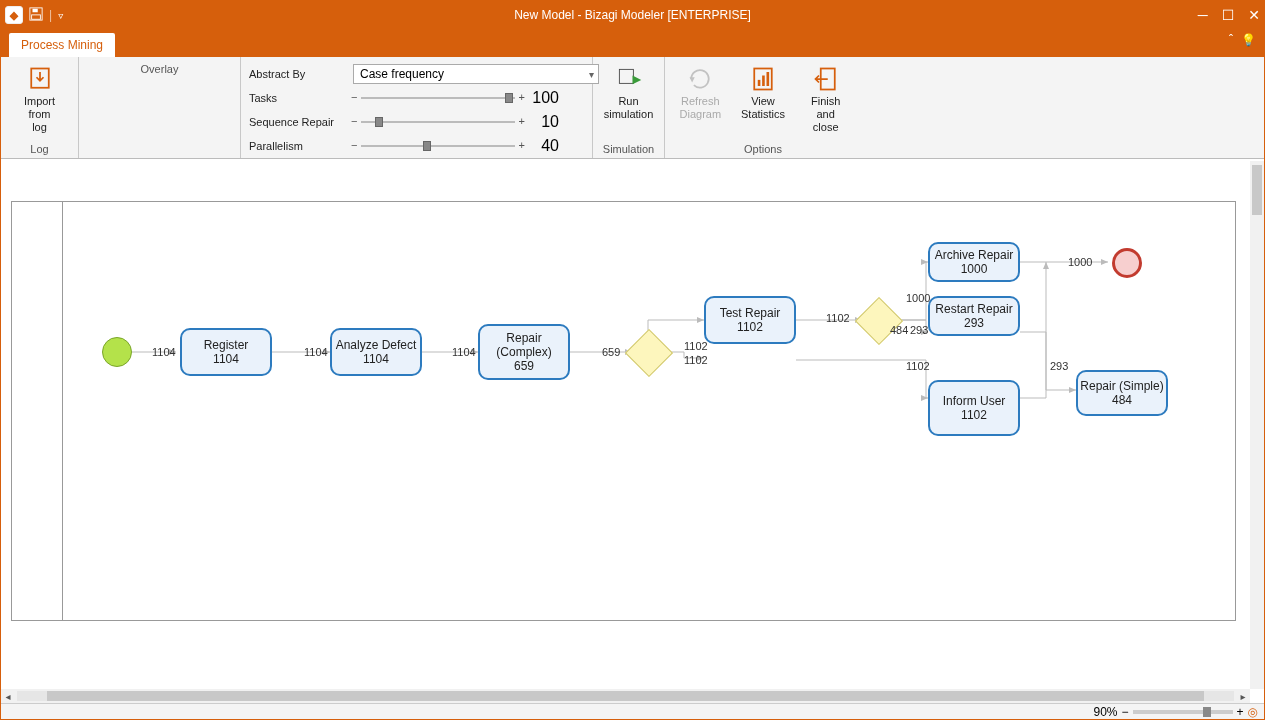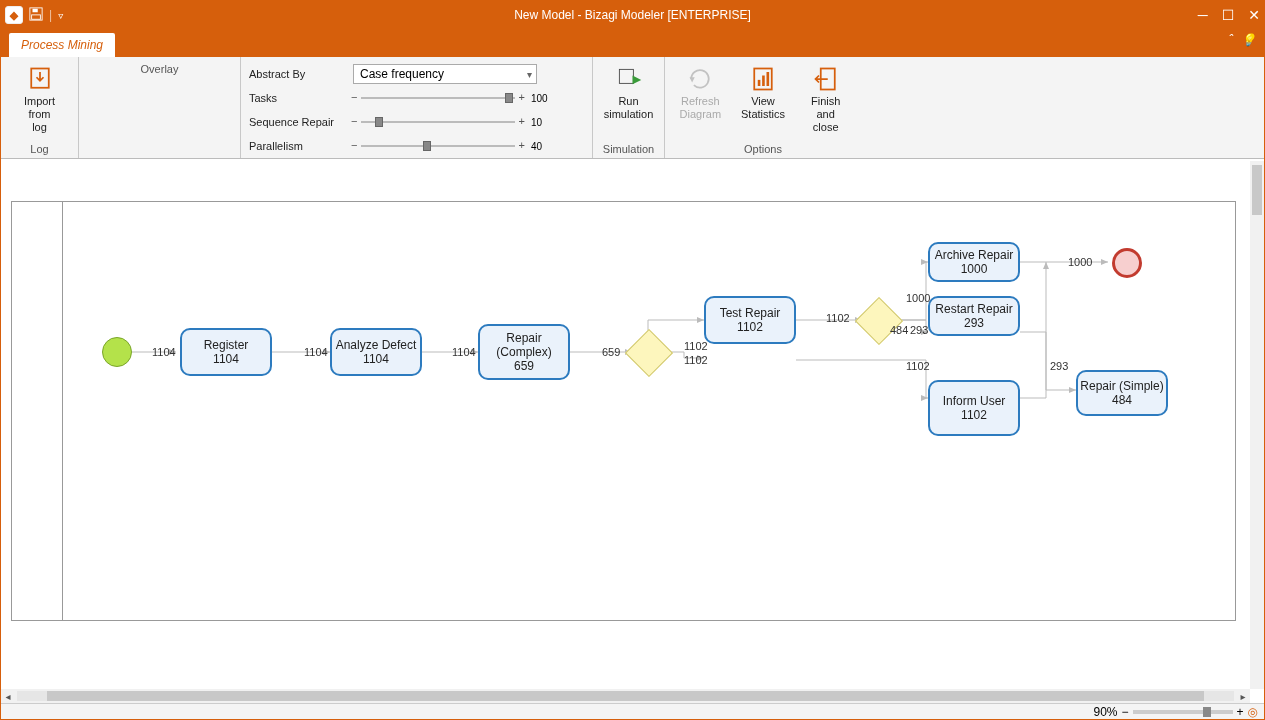--- a/index.html
+++ b/index.html
@@ -4,21 +4,21 @@
 <style>
 * { margin:0; padding:0; box-sizing:border-box; font-family:"Segoe UI",Tahoma,sans-serif; font-size:12px; }
 body { width:1265px; height:720px; background:#fff; overflow:hidden; border:1px solid #d65f0c; position:relative; }
 .titlebar { height:28px; background:#d65f0c; display:flex; align-items:center; color:#fff; position:relative; }
 .titlebar .left { display:flex; align-items:center; gap:6px; padding-left:4px; }
 .titlebar .title { position:absolute; left:0; right:0; text-align:center; pointer-events:none; font-size:12px; }
 .titlebar .win { position:absolute; right:4px; top:0; display:flex; align-items:center; gap:14px; height:28px; }
 .titlebar .win span { cursor:pointer; font-size:14px; line-height:1; }
 .app-icon { width:18px;height:18px;border-radius:3px;background:#fff;display:flex;align-items:center;justify-content:center;color:#d65f0c;font-weight:bold;font-size:11px;border:1px solid #eee; }
 .save-icon svg { width:14px;height:14px; }
-.tabbar { height:28px; background:#d65f0c; display:flex; align-items:flex-end; padding-left:8px; position:relative;font-style:italic; }
+.tabbar { height:28px; background:#d65f0c; display:flex; align-items:flex-end; padding-left:8px; position:relative; }
 .tabbar .tab { background:#fff; color:#d65f0c; padding:5px 12px; border-top-left-radius:2px;border-top-right-radius:2px; font-size:12px; cursor:pointer; }
 .tabbar .tools-right { position:absolute; right:8px; top:4px; display:flex; gap:8px; color:#fff; }
 .ribbon { height:102px; background:#f4f4f4; border-bottom:1px solid #bbb; display:flex; }
 .group { border-right:1px solid #c8c8c8; padding:4px 8px 2px 8px; display:flex; flex-direction:column; }
 .group-body { flex:1; display:flex; align-items:flex-start; gap:8px; padding-top:2px; }
 .group-label { text-align:center; color:#555; font-size:11px; padding:2px 0 1px 0; }
 .big-btn { display:flex; flex-direction:column; align-items:center; justify-content:flex-start; cursor:pointer; padding:2px 4px; width:64px; }
 .big-btn svg { width:28px; height:28px; }
 .big-btn .lbl { text-align:center; font-size:11px; line-height:1.2; margin-top:2px; color:#222; }
 .big-btn.disabled .lbl { color:#aaa; }
@@ -28,21 +28,21 @@
 .radio.active .dot::after { content:"";width:6px;height:6px;border-radius:50%;background:#333; }
 .combo { border:1px solid #aaa; background:#fff; height:20px; display:flex;align-items:center;padding:0 16px 0 6px; font-size:11px; position:relative; }
 .combo::after { content:"▾"; position:absolute; right:4px; color:#666; font-size:10px; }
 .abs-row { display:flex; align-items:center; gap:8px; height:22px; }
 .abs-row .albl { width:96px; font-size:11px; color:#222; }
 .slider { position:relative; width:170px; height:14px; }
 .slider .track { position:absolute; left:8px; right:8px; top:6px; height:2px; background:#bbb; }
 .slider .thumb { position:absolute; top:2px; width:8px; height:10px; background:#888; border:1px solid #666; }
 .slider .minus,.slider .plus { position:absolute; top:0; font-size:11px; color:#555; cursor:pointer; }
 .slider .minus{left:-2px;} .slider .plus{right:-2px;}
-.abs-val { width:28px; text-align:left; font-size:10px; }
+.abs-val { width:28px; text-align:right; font-size:16px; }
 .canvas { position:absolute; left:0; right:14px; top:160px; bottom:30px; background:#fff; overflow:hidden; }
 .vscroll { position:absolute; right:0; top:160px; bottom:30px; width:14px; background:#f1f1f1; }
 .vscroll .thumb { position:absolute; left:2px; right:2px; top:4px; height:50px; background:#c8c8c8; }
 .hscroll { position:absolute; left:0; right:14px; bottom:16px; height:14px; background:#f1f1f1; display:flex;align-items:center; }
 .hscroll .arrow { width:14px; text-align:center; color:#555; cursor:pointer; font-size:10px; }
 .hscroll .track { flex:1; height:10px; background:#e6e6e6; position:relative; margin:0 2px; }
 .hscroll .track .thumb { position:absolute; left:30px; right:30px; top:0; bottom:0; background:#c8c8c8; }
 .statusbar { position:absolute; left:0; right:0; bottom:0; height:16px; background:#f4f4f4; border-top:1px solid #ccc; display:flex; align-items:center; justify-content:flex-end; gap:8px; padding:0 6px; }
 .zoom { display:flex; align-items:center; gap:4px; }
 .zoom .track { width:100px; height:4px; background:#ccc; position:relative; }
@@ -107,21 +107,21 @@
   </div>
 
   <div class="group" style="width:162px;">
     <div class="group-label">Overlay</div>
   </div>
 
   <div class="group" style="width:352px;">
     <div class="group-body" style="flex-direction:column;gap:2px;width:100%;">
       <div class="abs-row">
         <div class="albl">Abstract By</div>
-        <div class="combo" style="width:184px;">
+        <div class="combo" style="width:246px;">
           <span>Case frequency</span>
         </div>
       </div>
       <div class="abs-row">
         <div class="albl">Tasks</div>
         <div class="slider">
             <span class="minus">−</span>
             <div class="track"></div>
             <div class="thumb" style="left:152px;"></div>
             <span class="plus">+</span>

